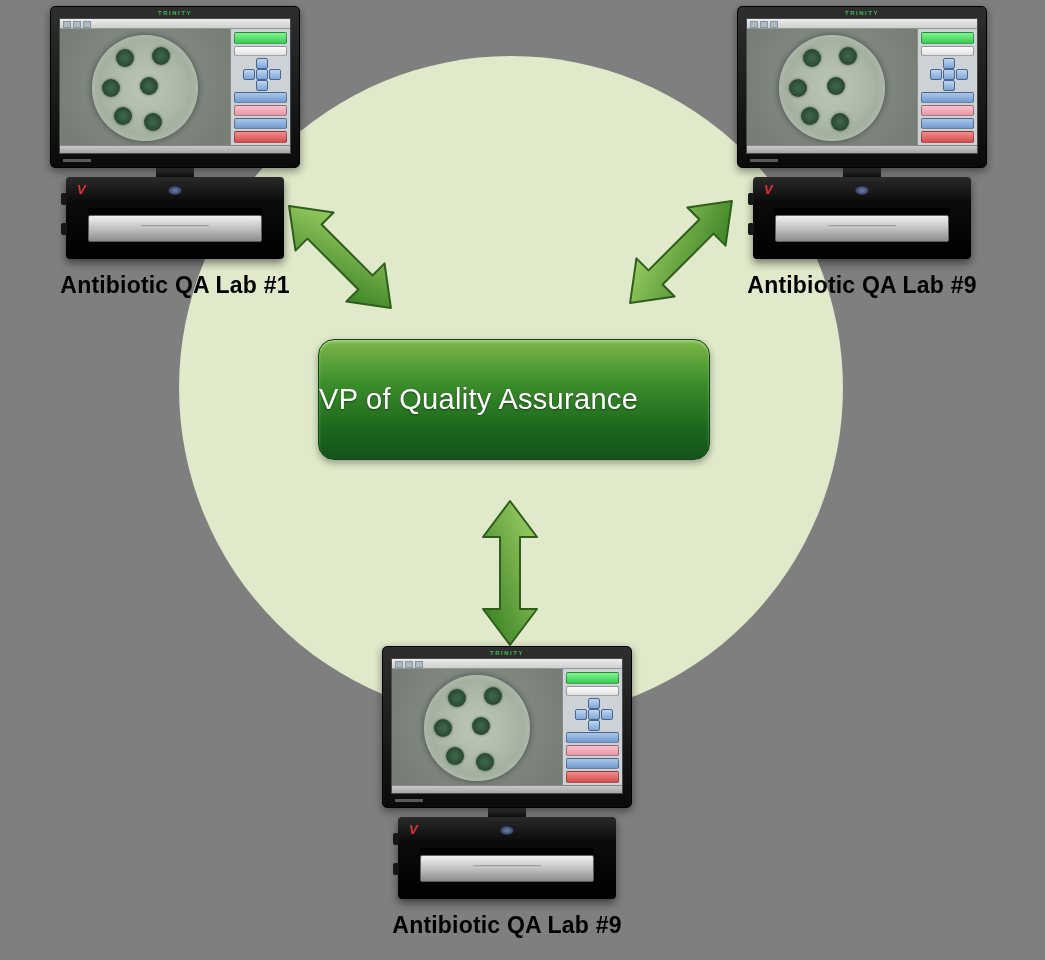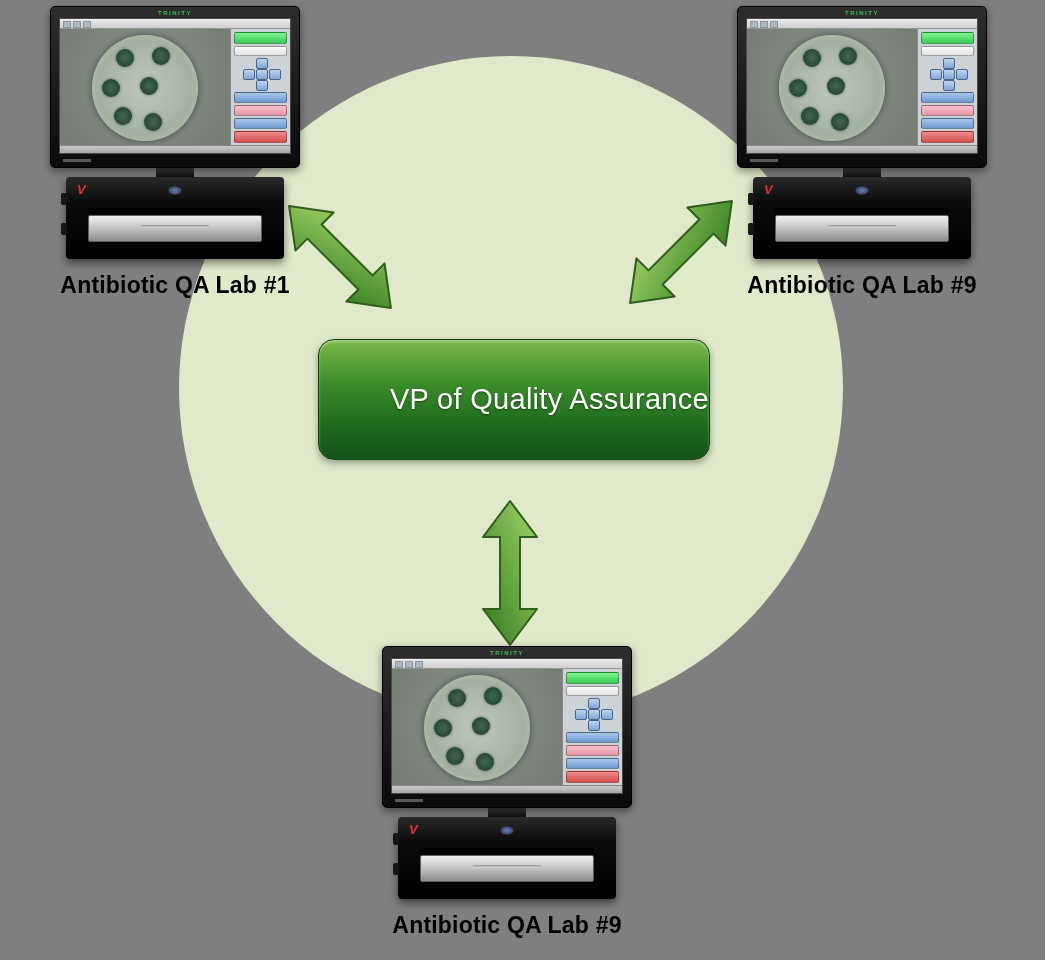--- a/index.html
+++ b/index.html
@@ -12,21 +12,21 @@
     position:absolute;left:179px;top:56px;width:664px;height:664px;
     border-radius:50%;background:#e0e9ca;
   }
   
   .center-box{
     position:absolute;left:318px;top:339px;width:390px;height:119px;
     border-radius:16px;
     background:linear-gradient(180deg,#7cb748 0%,#3a8b2a 38%,#1c671d 75%,#145319 100%);
     border:1px solid #0e4713;
     box-shadow:inset 0 2px 3px rgba(255,255,255,.35), 0 3px 7px rgba(0,0,0,.35);
-    display:flex;align-items:center;justify-content:flex-end;
+    display:flex;align-items:center;justify-content:flex-start;
   }
   .center-box .vp-text{
     color:#fff;font-size:29px;letter-spacing:.3px;
     text-shadow:0 1px 2px rgba(0,0,0,.45);
   }
   
   .arrow{position:absolute;width:150px;height:70px;}
   
   .device{position:absolute;width:260px;display:flex;flex-direction:column;align-items:center;}
   .monitor{

